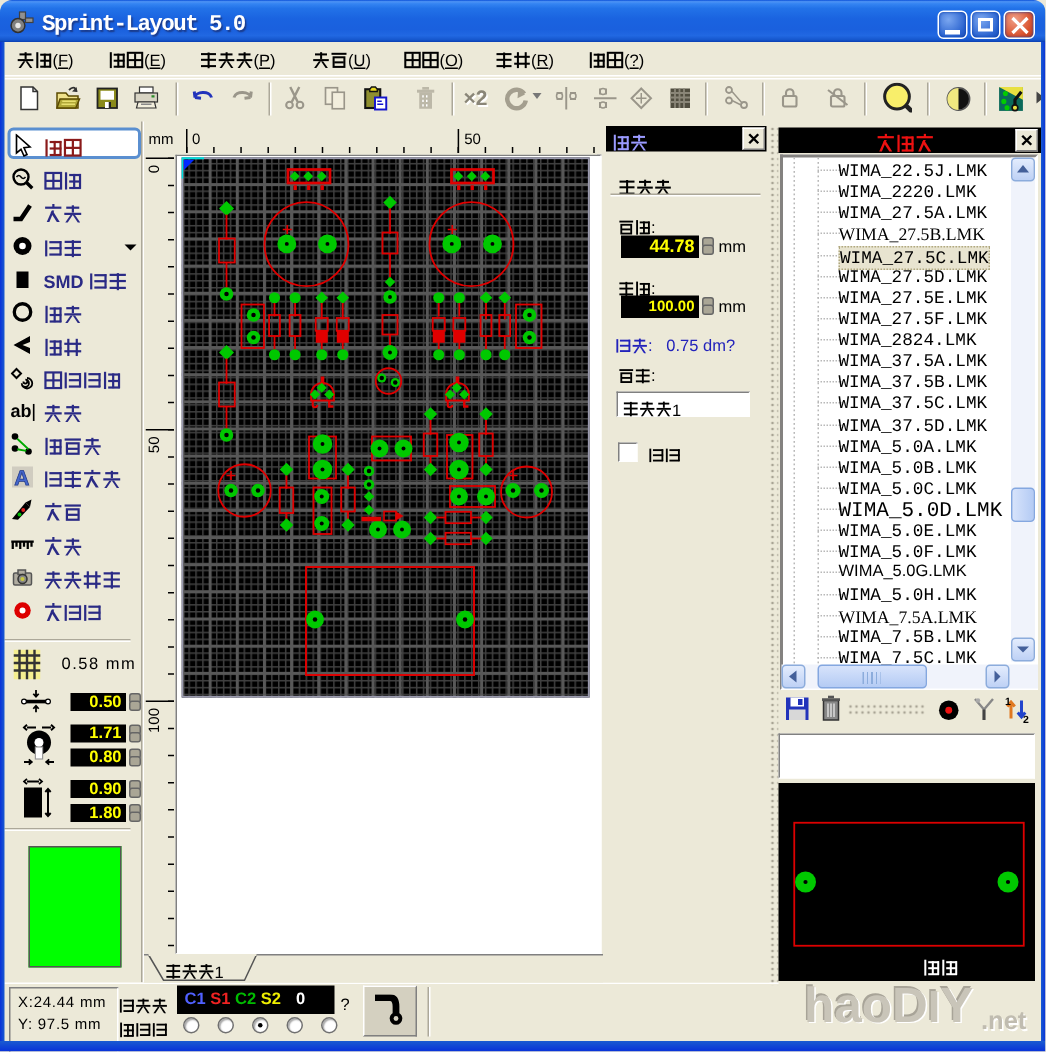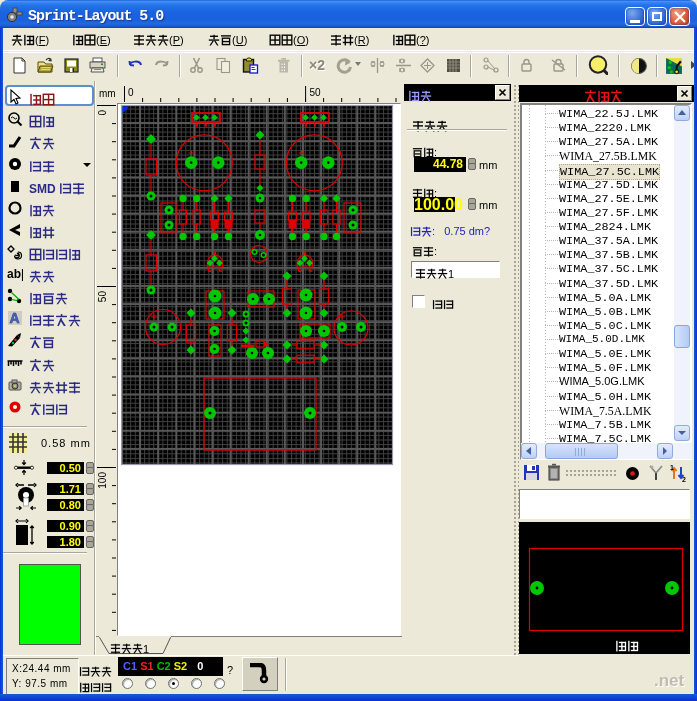--- a/index.html
+++ b/index.html
@@ -798,21 +798,21 @@
       <use fill="currentColor" href="#p6"></use>
     </svg><span style="font-size:11px">:</span></div>
 <div class="blkfield" style="left:414px;top:157px;width:52px;height:15px;line-height:15px;font-size:12px">44.78</div>
 <div class="spin" style="left:468px;top:158px"></div>
 <div class="a" style="left:479px;top:159px;font-size:11px">mm</div>
 <div class="a" style="left:412px;top:183px"><svg class="z" viewBox="0 0 12 12" style="width:11px;height:11px;vertical-align:-2px">
       <use fill="currentColor" href="#p0"></use>
     </svg><svg class="z" viewBox="0 0 12 12" style="width:11px;height:11px;vertical-align:-2px">
       <use fill="currentColor" href="#p6"></use>
     </svg><span style="font-size:11px">:</span></div>
-<div class="blkfield" style="left:414px;top:197px;width:41px;height:15px;line-height:15px;font-size:16px">100.00</div>
+<div class="blkfield" style="left:414px;top:197px;width:52px;height:15px;line-height:15px;font-size:10px">100.00</div>
 <div class="spin" style="left:468px;top:198px"></div>
 <div class="a" style="left:479px;top:199px;font-size:11px">mm</div>
 <div class="a" style="left:410px;top:221px;color:#2222bb"><svg class="z" viewBox="0 0 12 12" style="width:11px;height:11px;vertical-align:-2px">
       <use fill="currentColor" href="#p2"></use>
     </svg><svg class="z" viewBox="0 0 12 12" style="width:11px;height:11px;vertical-align:-2px">
       <use fill="currentColor" href="#p7"></use>
     </svg><span style="font-size:11px">:&nbsp;&nbsp; 0.75 dm?</span></div>
 <div class="a" style="left:412px;top:241px"><svg class="z" viewBox="0 0 12 12" style="width:11px;height:11px;vertical-align:-2px">
       <use fill="currentColor" href="#p5"></use>
     </svg><svg class="z" viewBox="0 0 12 12" style="width:11px;height:11px;vertical-align:-2px">
@@ -877,21 +877,21 @@
 <div style="position:absolute;left:37px;top:157px;font-family:Liberation Mono, monospace;font-size:11.8px;letter-spacing:0;white-space:pre">WIMA_37.5C.LMK</div>
 <div style="position:absolute;left:23px;top:179px;height:14px;width:17px;border-bottom:1px dotted #b8b8b8;margin-top:-7px;top:172px"></div>
 <div style="position:absolute;left:37px;top:172px;font-family:'Liberation Mono',monospace;font-size:11.8px;letter-spacing:0;white-space:pre">WIMA_37.5D.LMK</div>
 <div style="position:absolute;left:23px;top:193px;height:14px;width:17px;border-bottom:1px dotted #b8b8b8;margin-top:-7px;top:186px"></div>
 <div style="position:absolute;left:37px;top:186px;font-family:'Liberation Mono',monospace;font-size:11.8px;letter-spacing:0;white-space:pre">WIMA_5.0A.LMK</div>
 <div style="position:absolute;left:23px;top:207px;height:14px;width:17px;border-bottom:1px dotted #b8b8b8;margin-top:-7px;top:200px"></div>
 <div style="position:absolute;left:37px;top:200px;font-family:'Liberation Mono',monospace;font-size:11.8px;letter-spacing:0;white-space:pre">WIMA_5.0B.LMK</div>
 <div style="position:absolute;left:23px;top:221px;height:14px;width:17px;border-bottom:1px dotted #b8b8b8;margin-top:-7px;top:214px"></div>
 <div style="position:absolute;left:37px;top:214px;font-family:'Liberation Mono',monospace;font-size:11.8px;letter-spacing:0;white-space:pre">WIMA_5.0C.LMK</div>
 <div style="position:absolute;left:23px;top:235px;height:14px;width:17px;border-bottom:1px dotted #b8b8b8;margin-top:-7px;top:228px"></div>
-<div style="position:absolute;left:37px;top:228px;font-family:'Liberation Mono',monospace;font-size:11px;letter-spacing:0;white-space:pre">WIMA_5.0D.LMK</div>
+<div style="position:absolute;left:37px;top:228px;font-family:'Liberation Mono',monospace;font-size:14px;letter-spacing:0;white-space:pre">WIMA_5.0D.LMK</div>
 <div style="position:absolute;left:23px;top:249px;height:14px;width:17px;border-bottom:1px dotted #b8b8b8;margin-top:-7px;top:242px"></div>
 <div style="position:absolute;left:37px;top:242px;font-family:'Liberation Mono',monospace;font-size:11.8px;letter-spacing:0;white-space:pre">WIMA_5.0E.LMK</div>
 <div style="position:absolute;left:23px;top:263px;height:14px;width:17px;border-bottom:1px dotted #b8b8b8;margin-top:-7px;top:256px"></div>
 <div style="position:absolute;left:37px;top:256px;font-family:'Liberation Mono',monospace;font-size:11.8px;letter-spacing:0;white-space:pre">WIMA_5.0F.LMK</div>
 <div style="position:absolute;left:23px;top:277px;height:14px;width:17px;border-bottom:1px dotted #b8b8b8;margin-top:-7px;top:270px"></div>
 <div style="position:absolute;left:37px;top:270px;font-family:Liberation Sans, sans-serif;font-size:11px;letter-spacing:0;white-space:pre">WIMA_5.0G.LMK</div>
 <div style="position:absolute;left:23px;top:292px;height:14px;width:17px;border-bottom:1px dotted #b8b8b8;margin-top:-7px;top:285px"></div>
 <div style="position:absolute;left:37px;top:285px;font-family:'Liberation Mono',monospace;font-size:11.8px;letter-spacing:0;white-space:pre">WIMA_5.0H.LMK</div>
 <div style="position:absolute;left:23px;top:306px;height:14px;width:17px;border-bottom:1px dotted #b8b8b8;margin-top:-7px;top:299px"></div>
 <div style="position:absolute;left:37px;top:299px;font-family:Liberation Serif, serif;font-size:11.8px;letter-spacing:0;white-space:pre">WIMA_7.5A.LMK</div>
@@ -963,16 +963,17 @@
       <circle cx="153" cy="66" r="7" fill="#00c800"></circle>
       <circle cx="153" cy="66" r="1.4" fill="#000"></circle>
     </svg>
     <div style="position:absolute;left:96px;top:114px;color:#fff"><svg class="z" viewBox="0 0 12 12" style="width:12px;height:12px;vertical-align:-2px">
         <use fill="currentColor" href="#p6"></use>
       </svg><svg class="z" viewBox="0 0 12 12" style="width:12px;height:12px;vertical-align:-2px">
         <use fill="currentColor" href="#p6"></use>
       </svg></div>
   </div>
 <div class="a" style="left:536px;top:655px;width:158px;height:39px;overflow:hidden">
+    <span style="position:absolute;left:0px;top:-4px;font-size:33px;font-weight:bold;color:#c9c5b9;text-shadow:1px 1px 0 #fff,-1px -1px 0 #a8a498">haoD<span style="font-size:30px">I</span>Y</span>
     <span style="position:absolute;left:118px;top:16px;font-size:17px;font-weight:bold;color:#c0bcb0;text-shadow:1px 1px 0 #fff">.net</span>
   </div>
 <div class="a" style="left:0;top:28px;width:3px;height:666px;background:linear-gradient(90deg,#0831d9,#1a5bd0)"></div>
 <div class="a" style="left:694px;top:28px;width:3px;height:666px;background:linear-gradient(90deg,#1a5bd0,#0831d9)"></div>
 <div class="a" style="left:0;top:694px;width:697px;height:7px;background:linear-gradient(180deg,#1a5bd0,#0831d9)"></div>
 </body></html>

